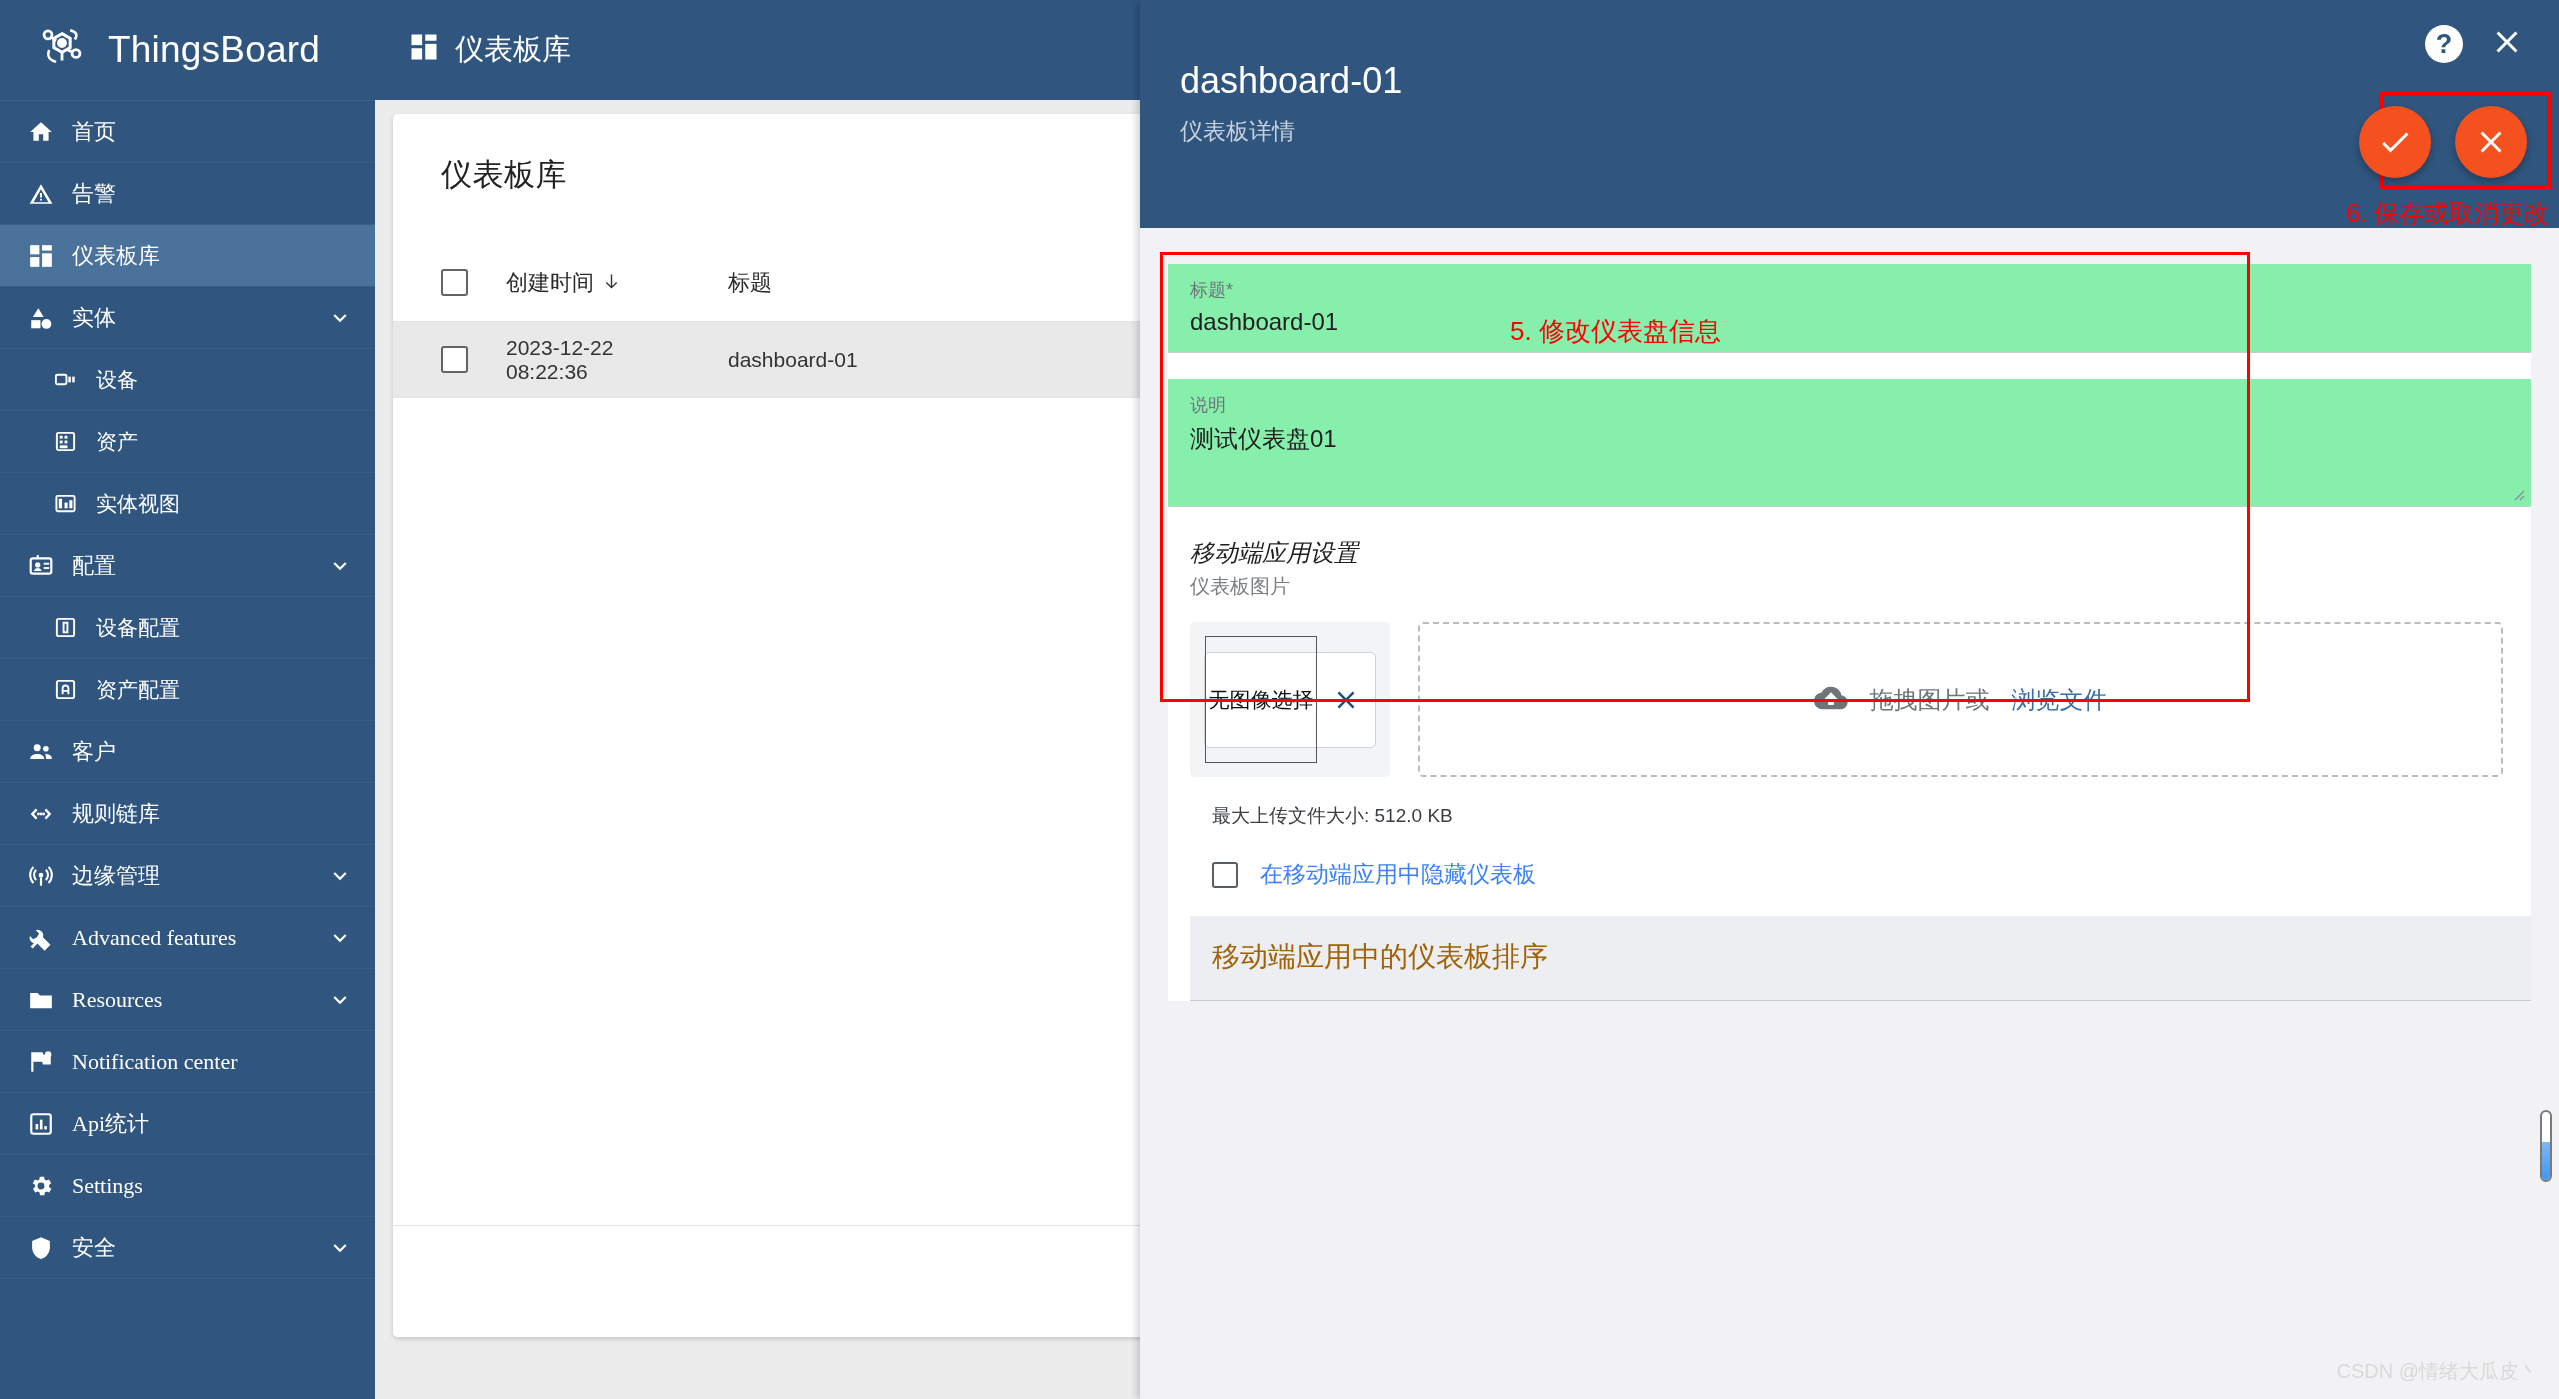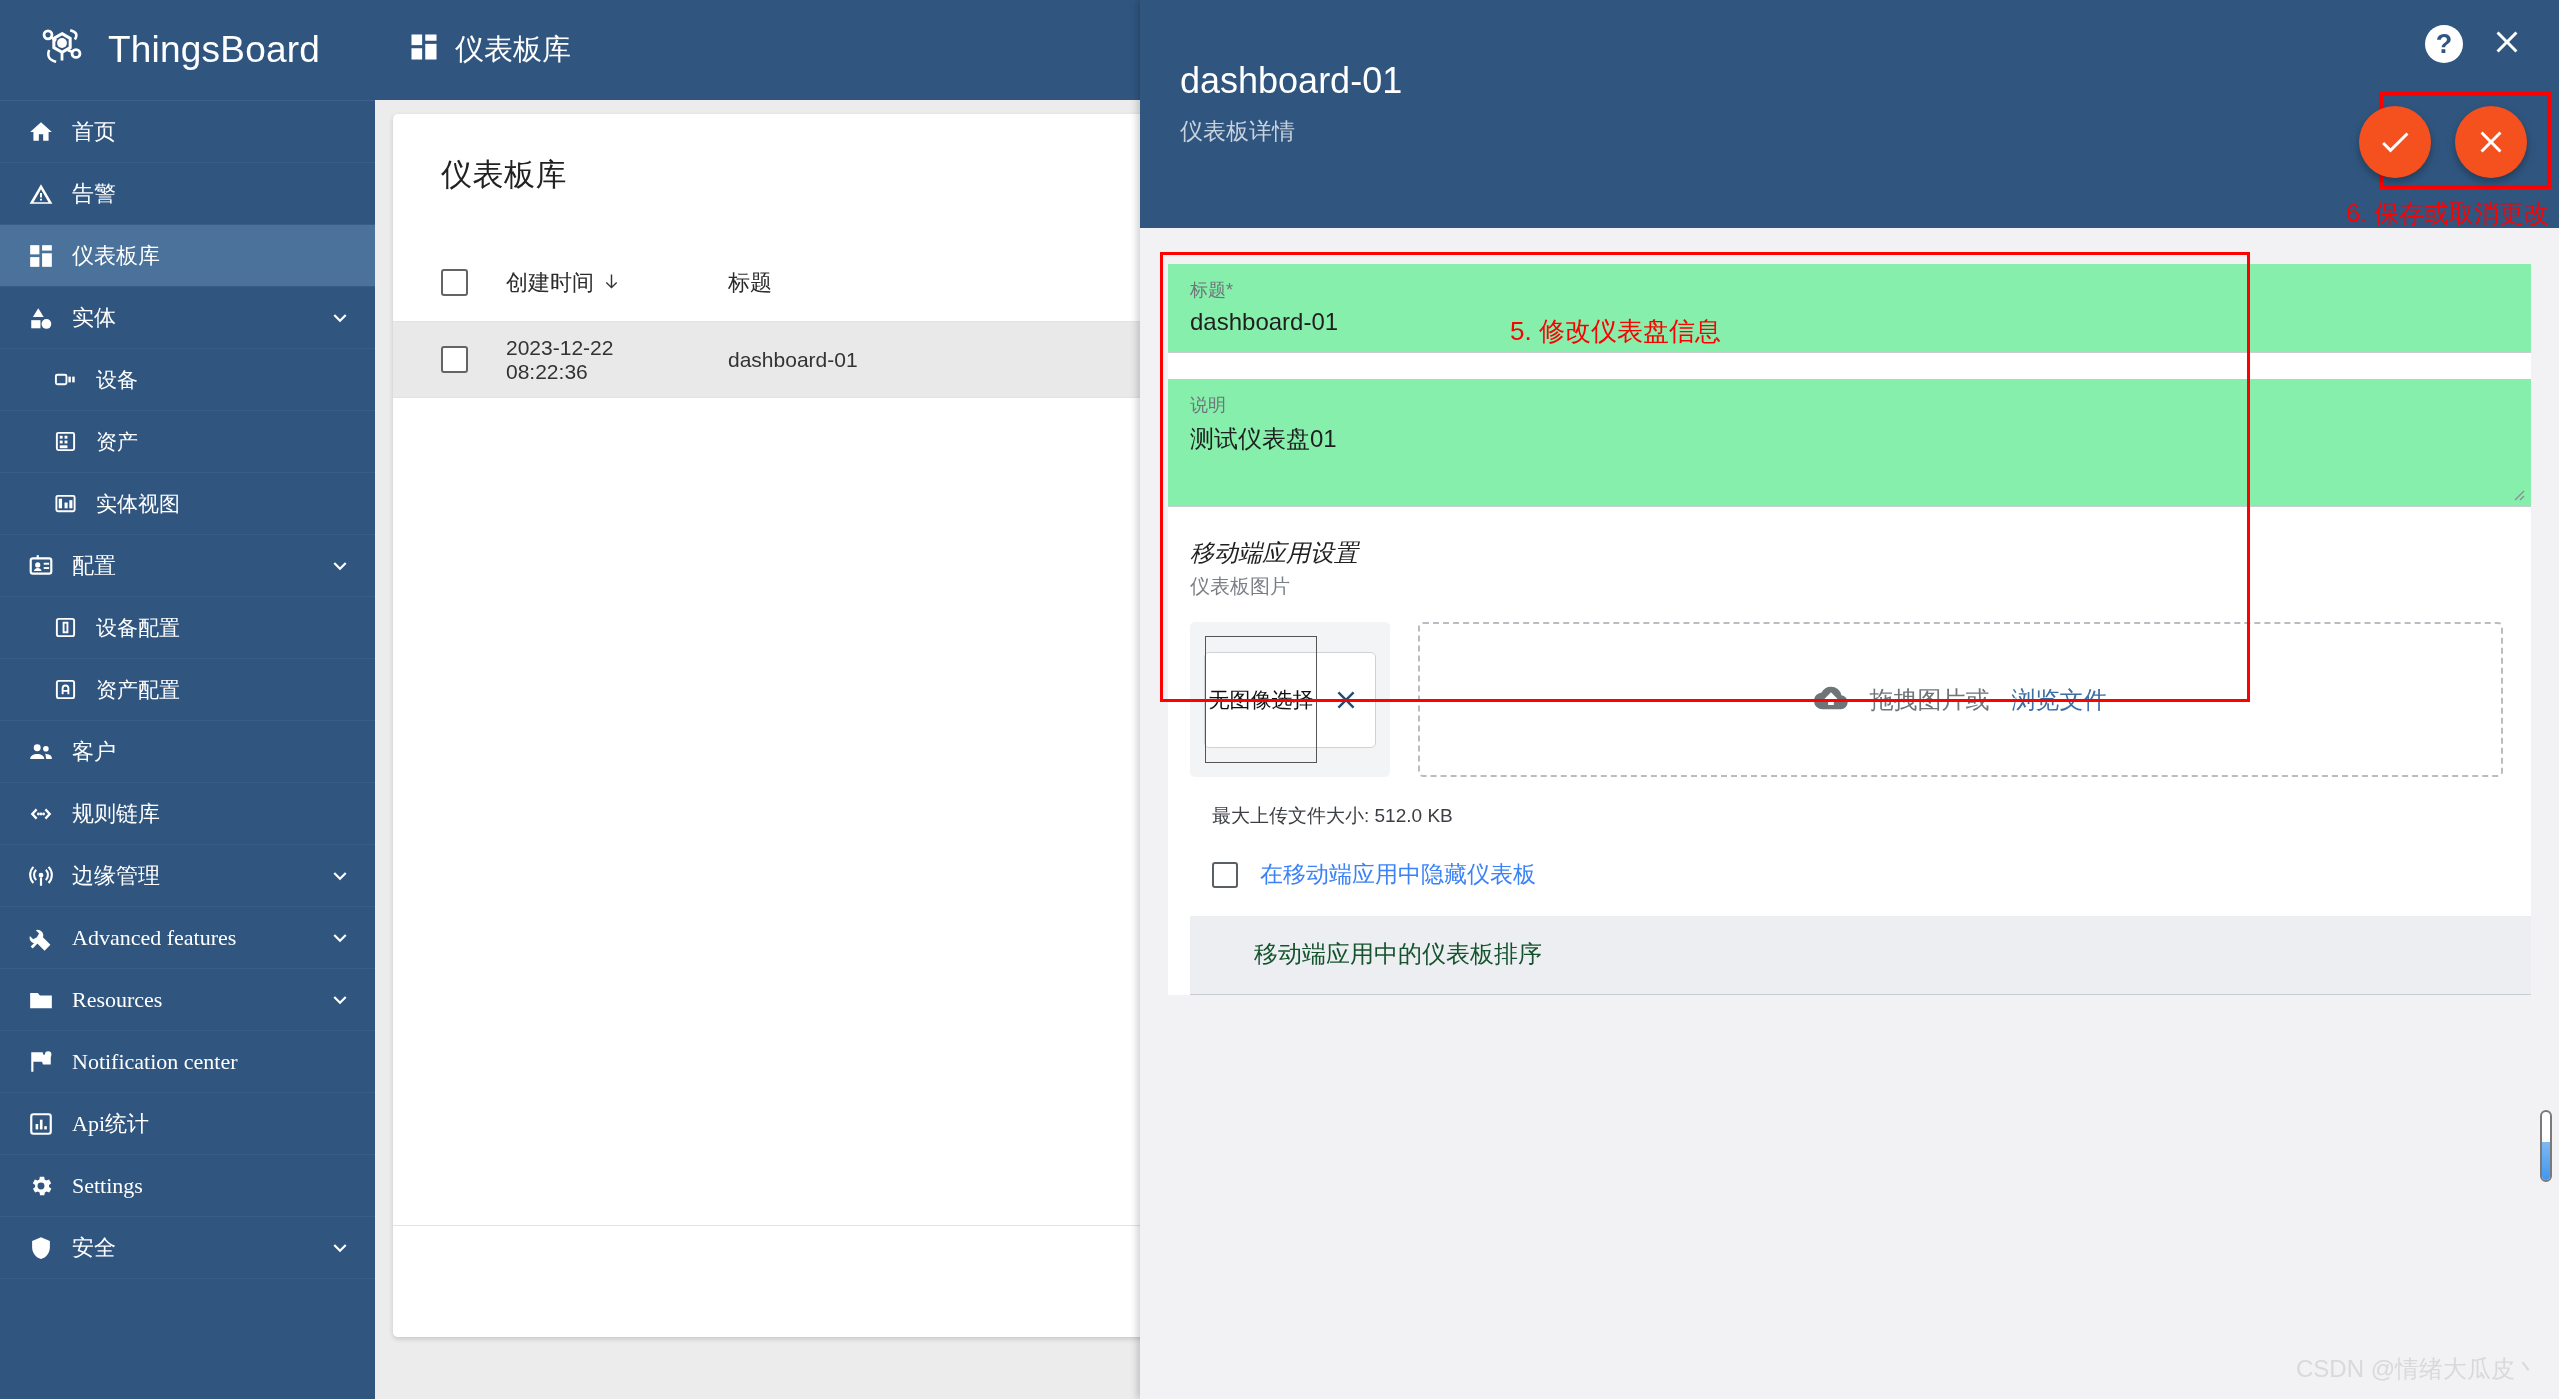--- a/index.html
+++ b/index.html
@@ -233,34 +233,34 @@
   .chk-box {
     width: 26px; height: 26px; border: 2px solid #5a5f64; border-radius: 3px;
     cursor: pointer; background: #fff;
   }
   .chk-label { font-size: 23px; color: #3b82f6; }
 
   .sort-field {
     background: #eceef1; border-bottom: 1px solid #c9ccd1;
     padding: 22px 22px 24px 22px;
   }
-  .sort-ph { font-size: 24px; color: #14532d; margin-left: 42px; }
+  .sort-ph { font-size: 28px; color: #a16207; }
 
   .scroll-thumb {
     position: absolute; right: 7px; top: 1110px;
     width: 12px; height: 72px; border-radius: 6px;
     border: 2px solid #7a7a7a; background: #fff; overflow: hidden;
   }
   .scroll-thumb i {
     position: absolute; left: 0; right: 0; bottom: 0; height: 38px;
     background: linear-gradient(#7fb8f2, #3f97ef); display: block;
   }
   .watermark {
     position: absolute; right: 20px; bottom: 14px;
-    font-size: 24px; color: #d9d9d9; white-space: nowrap;
+    font-size: 20px; color: #d9d9d9; white-space: nowrap;
   }
 </style>
 </head>
 <body>
 
 <div id="root">
 
   <aside class="sidebar">
     <div class="brand">
       <span class="brand-logo">

